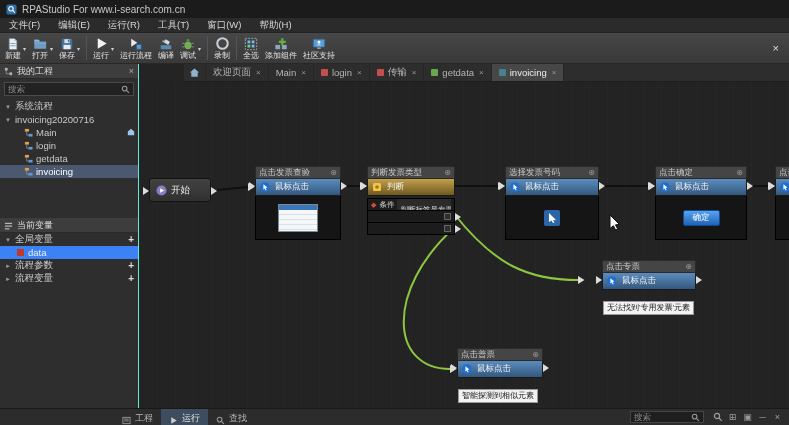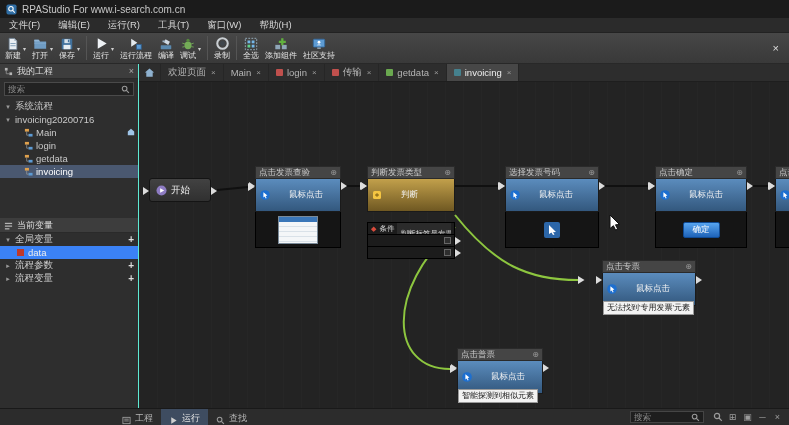--- a/index.html
+++ b/index.html
@@ -38,37 +38,37 @@
 .tree-row .badge{margin-left:auto;}
 .vars{display:flex;flex-direction:column;}
 .var-row{height:13px;display:flex;align-items:center;gap:3px;padding:0 4px;color:#cfcfcf;}
 .var-row .arr{font-size:7px;color:#999;width:8px;text-align:center;}
 .var-row .plus{margin-left:auto;color:#ddd;font-weight:bold;font-size:10px;line-height:10px;}
 .var-child{height:13px;display:flex;align-items:center;gap:4px;padding-left:17px;}
 .var-child.sel{background:#3b82f6;color:#eee;}
 .vsq{width:7px;height:7px;background:#c0392b;flex:0 0 7px;}
 
 .editor{flex:1;display:flex;flex-direction:column;min-width:0;}
-.tabbar{height:18px;background:#2d2d2d;border-bottom:1px solid #1e1e1e;display:flex;align-items:stretch;font-size:9.5px;flex:0 0 18px;}
+.tabbar{height:18px;background:#2d2d2d;border-bottom:1px solid #1e1e1e;display:flex;align-items:stretch;font-size:9.5px;flex:0 0 18px;margin-left:45px;}
 .home{width:22px;display:flex;align-items:center;justify-content:center;border-right:1px solid #262626;}
 .tab{display:flex;align-items:center;gap:4px;padding:0 7px;color:#b5b5b5;border-right:1px solid #262626;white-space:nowrap;}
 .tab.active{background:#474747;color:#eee;}
 .tab .tx{font-size:8px;color:#999;margin-left:1px;}
 .tab-ic{width:7px;height:7px;border-radius:1px;flex:0 0 7px;}
 .canvas{position:relative;flex:1;background:#232323;overflow:hidden;background-image:repeating-linear-gradient(90deg,rgba(255,255,255,0.014) 0 1px,transparent 1px 18px);}
 .wires{position:absolute;left:0;top:0;}
 
 .node{position:absolute;font-size:8.5px;color:#ccc;}
 .node .ntitle{height:13px;display:flex;align-items:center;gap:3px;background:#454545;border:1px solid #2a2a2a;padding:0 3px;color:#c9c9c9;white-space:nowrap;overflow:hidden;}
 .node .ntitle .anchor{margin-left:auto;color:#9a9a9a;font-size:8px;line-height:8px;}
-.node .cmd{height:15px;display:flex;align-items:center;gap:19px;padding:16px 4px;color:#f2f2f2;border:1px solid #1a1a1a;border-top:none;position:relative;white-space:nowrap;overflow:visible;}
+.node .cmd{height:15px;display:flex;align-items:center;gap:5px;padding:8px 4px;color:#f2f2f2;border:1px solid #1a1a1a;border-top:none;position:relative;white-space:nowrap;overflow:visible;}
 .cmd.blue{background:linear-gradient(#5b8cbd,#33587e);}
 .cmd.orange{background:linear-gradient(#c2a04b,#6f5822);}
-.node .nbody{height:36px;background:#151515;border:1px solid #000;border-top:none;display:flex;align-items:center;justify-content:center;}
-.cond{height:13px;margin-top:10px;background:#1c1c1c;border:1px solid #000;display:flex;align-items:center;gap:3px;padding:0 3px;font-size:7.5px;color:#d5d5d5;white-space:nowrap;overflow:hidden;}
+.node .nbody{height:44px;background:#151515;border:1px solid #000;border-top:none;display:flex;align-items:center;justify-content:center;}
+.cond{height:13px;margin-top:2px;background:#1c1c1c;border:1px solid #000;display:flex;align-items:center;gap:3px;padding:0 3px;font-size:7.5px;color:#d5d5d5;white-space:nowrap;overflow:hidden;}
 .cond .dm{color:#d84b3c;font-size:7px;}
 .cond .cv{background:#2b2b2b;padding:12px 3px;flex:1;overflow:hidden;height:10px;line-height:10px;}
 .branch{height:12px;background:#1c1c1c;border:1px solid #000;border-top:none;position:relative;display:flex;align-items:center;justify-content:flex-end;padding:0 3px;}
 .branch .bi{width:7px;height:7px;border:1px solid #666;background:#2e2e2e;}
 .start-node{height:24px;background:linear-gradient(#424242,#303030);border:1px solid #141414;border-radius:3px;display:flex;align-items:center;gap:4px;padding:0 6px;color:#eee;font-size:9.5px;position:absolute;}
 .port{position:absolute;width:0;height:0;border-top:4px solid transparent;border-bottom:4px solid transparent;border-left:6px solid #dcdcdc;}
 .note{position:absolute;background:#f2f2f2;color:#1a1a1a;font-size:8px;line-height:12px;padding:0 3px;white-space:nowrap;border:1px solid #999;}
 .thumb-table{width:40px;height:28px;border:1px solid #7a8a99;background:linear-gradient(#3a76b8 0 5px,rgba(0,0,0,0) 5px),repeating-linear-gradient(#f4f6f8 0 4px,#d9e1e8 4px 5px);}
 .thumb-pointer{width:16px;height:16px;background:#2c66a8;border-radius:2px;display:flex;align-items:center;justify-content:center;}
 .thumb-button{background:linear-gradient(#57a4ef,#1e63b8);border:1px solid #0f4a94;color:#fff;font-size:8.5px;padding:1px 9px;border-radius:2px;}

